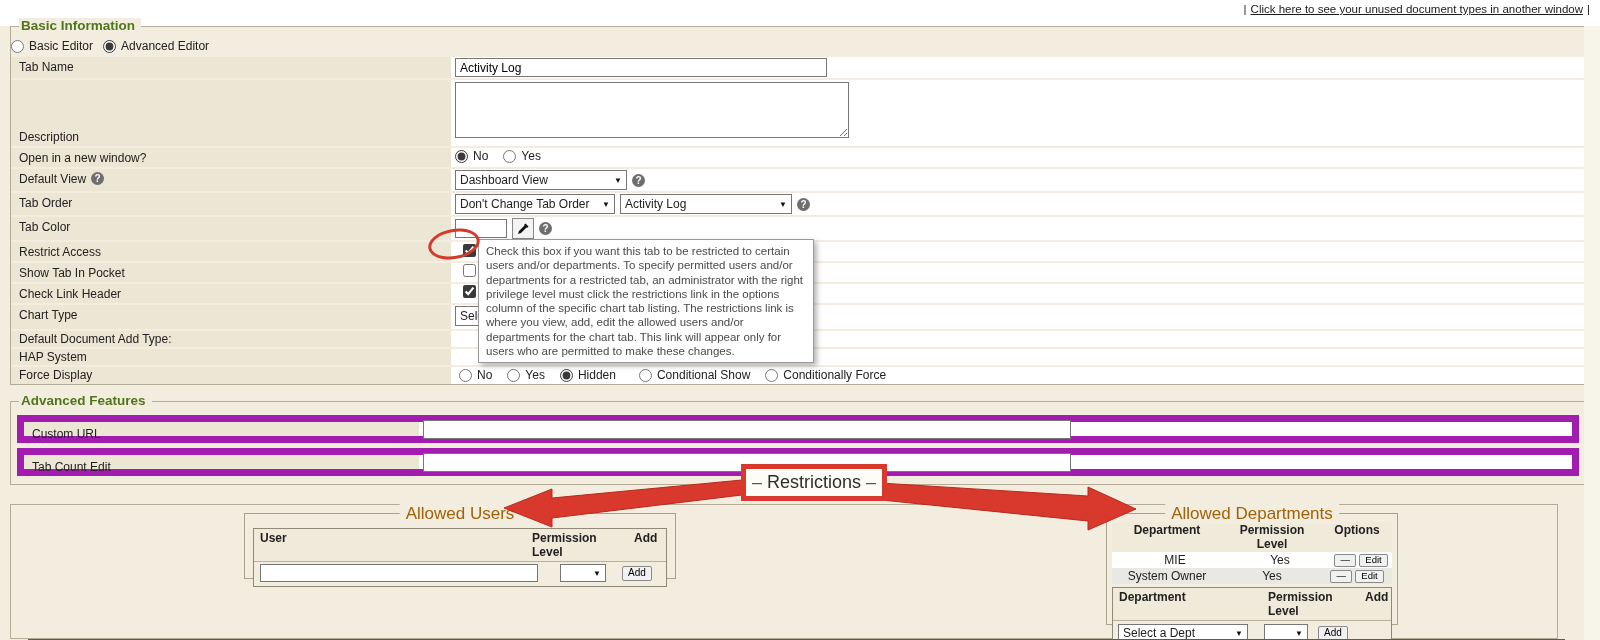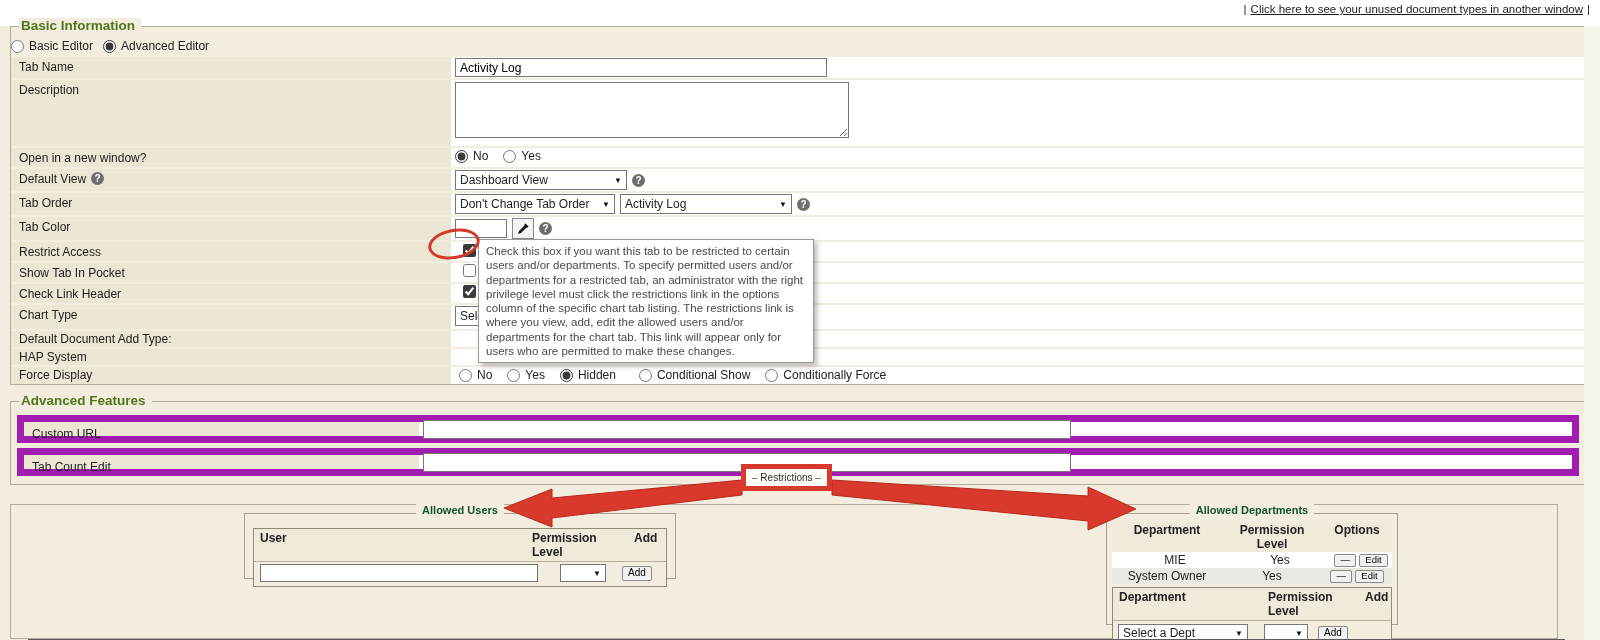--- a/index.html
+++ b/index.html
@@ -45,21 +45,21 @@
 
   
   .rowbox { border:7px solid #a21caf; margin:5px 6px; display:flex; background:#fff; height:28px; }
   .rowbox .lbl { width:395px; flex:0 0 395px; background:#ece6d4; padding:5px 8px; }
   .rowbox .ctl { flex:1; display:flex; align-items:center; padding:0 4px; }
 
   
   #restrictions-box { position:relative; border:1px solid #b3ac96; margin:19px 42px 0 10px; height:135px; background:#f2edde; }
   .inner-fs { position:absolute; border:1px solid #a8a28c; background:#f2edde; }
   .inner-legend { position:absolute; top:-10px; left:50%; transform:translateX(-50%); background:#f2edde;
-                  padding:0 6px; color:#14532d; font-weight:bold; font-size:11px; white-space:nowrap; }
+                  padding:0 6px; color:#a16207; font-weight:normal; font-size:17px; white-space:nowrap; }
 
   .mini-table { border:1px solid #8f8a78; margin:14px 8px 8px 8px; background:#f2edde; }
   .mt-head { display:flex; background:#efead9; border-bottom:1px solid #b9b29a; font-weight:bold; }
   .mt-head > div { padding:2px 6px; }
   .mt-row { display:flex; align-items:center; padding:2px 6px 4px 6px; gap:6px; }
 
   .tbl-head { display:flex; font-weight:bold; background:#efead9; }
   .tbl-head > div { padding:1px 2px; text-align:center; }
   .tbl-row { display:flex; align-items:center; }
   .tbl-row > div { padding:1px 2px; text-align:center; }
@@ -67,21 +67,21 @@
   .tiny-btn { font-size:10px; font-family:"Liberation Sans",sans-serif; border:1px solid #8a8a8a; background:#f1f1f1;
               border-radius:2px; height:15px; line-height:12px; padding:0 5px; cursor:pointer; }
 
   
   #tooltip { position:absolute; left:478px; top:213px; width:336px; background:#fff; border:1px solid #9a9a9a;
              box-shadow:3px 3px 5px rgba(0,0,0,0.28); padding:4px 7px; font-size:11.5px; color:#4a4a4a;
              line-height:1.24; z-index:7; }
   #red-ellipse { position:absolute; left:428px; top:203px; width:52px; height:30px; border:3px solid #d33a2c;
                  border-radius:50%; transform:rotate(-10deg); z-index:8; pointer-events:none; }
   #restr-label { position:absolute; left:741px; top:438px; border:5px solid #d8392c; background:#fdfcf6;
-                 padding:3px 6px; font-size:10px; color:#2e2e2e; z-index:6; }
+                 padding:3px 6px; font-size:18px; color:#2e2e2e; z-index:6; }
   #restr-label::before { content:"– "; color:#555; }
   #restr-label::after { content:" –"; color:#555; }
   #arrows { position:absolute; left:0; top:432px; width:1565px; height:90px; z-index:5; pointer-events:none; }
 
   .bottombar { position:absolute; left:28px; top:613px; width:1537px; height:7px; background:#5b5b5b; }
   .right-white { position:absolute; right:0; top:0; width:16px; height:622px; background:#f7f4ea; }
 </style>
 </head>
 <body>
 
@@ -111,21 +111,21 @@
       <div class="frow">
         <div class="lbl">
             <span>Tab Name</span>
           </div>
         <div class="ctl">
             <input type="text" style="width: 372px;" value="Activity Log">
           </div>
       </div>
 
       <div class="frow" style="min-height:66px;">
-        <div class="lbl" style="align-items:flex-start;">
+        <div class="lbl" style="align-items:flex-end;">
             <span>Description</span>
           </div>
         <div class="ctl" style="align-items:flex-start; padding-top:2px;">
           <textarea style="width: 394px; height: 56px;"></textarea>
         </div>
       </div>
 
       <div class="frow">
         <div class="lbl">
             <span>Open in a new window?</span>

